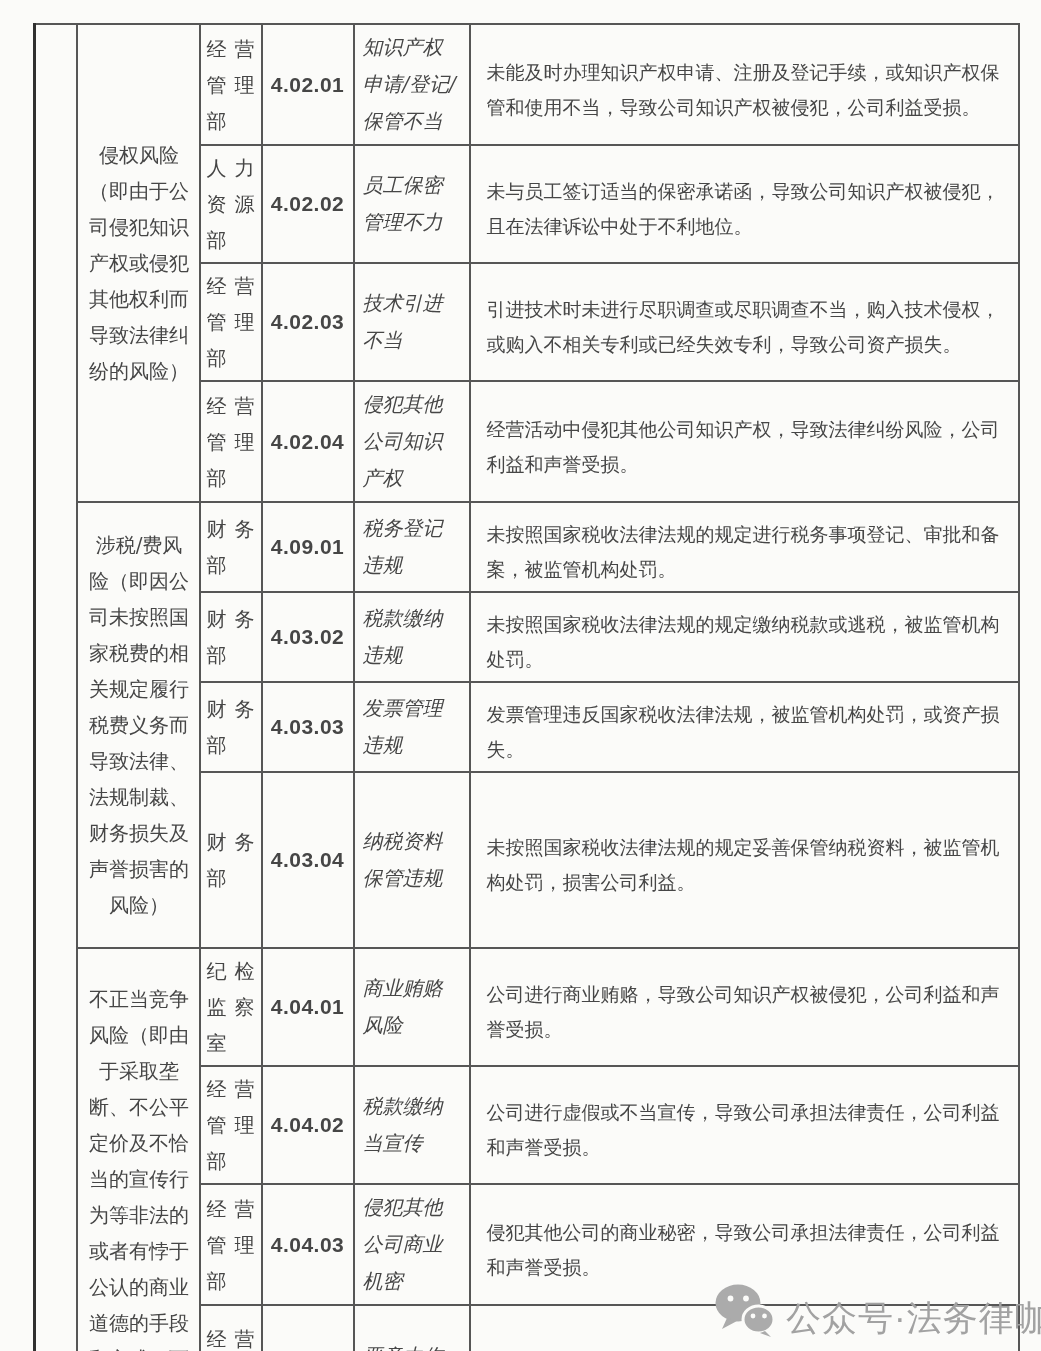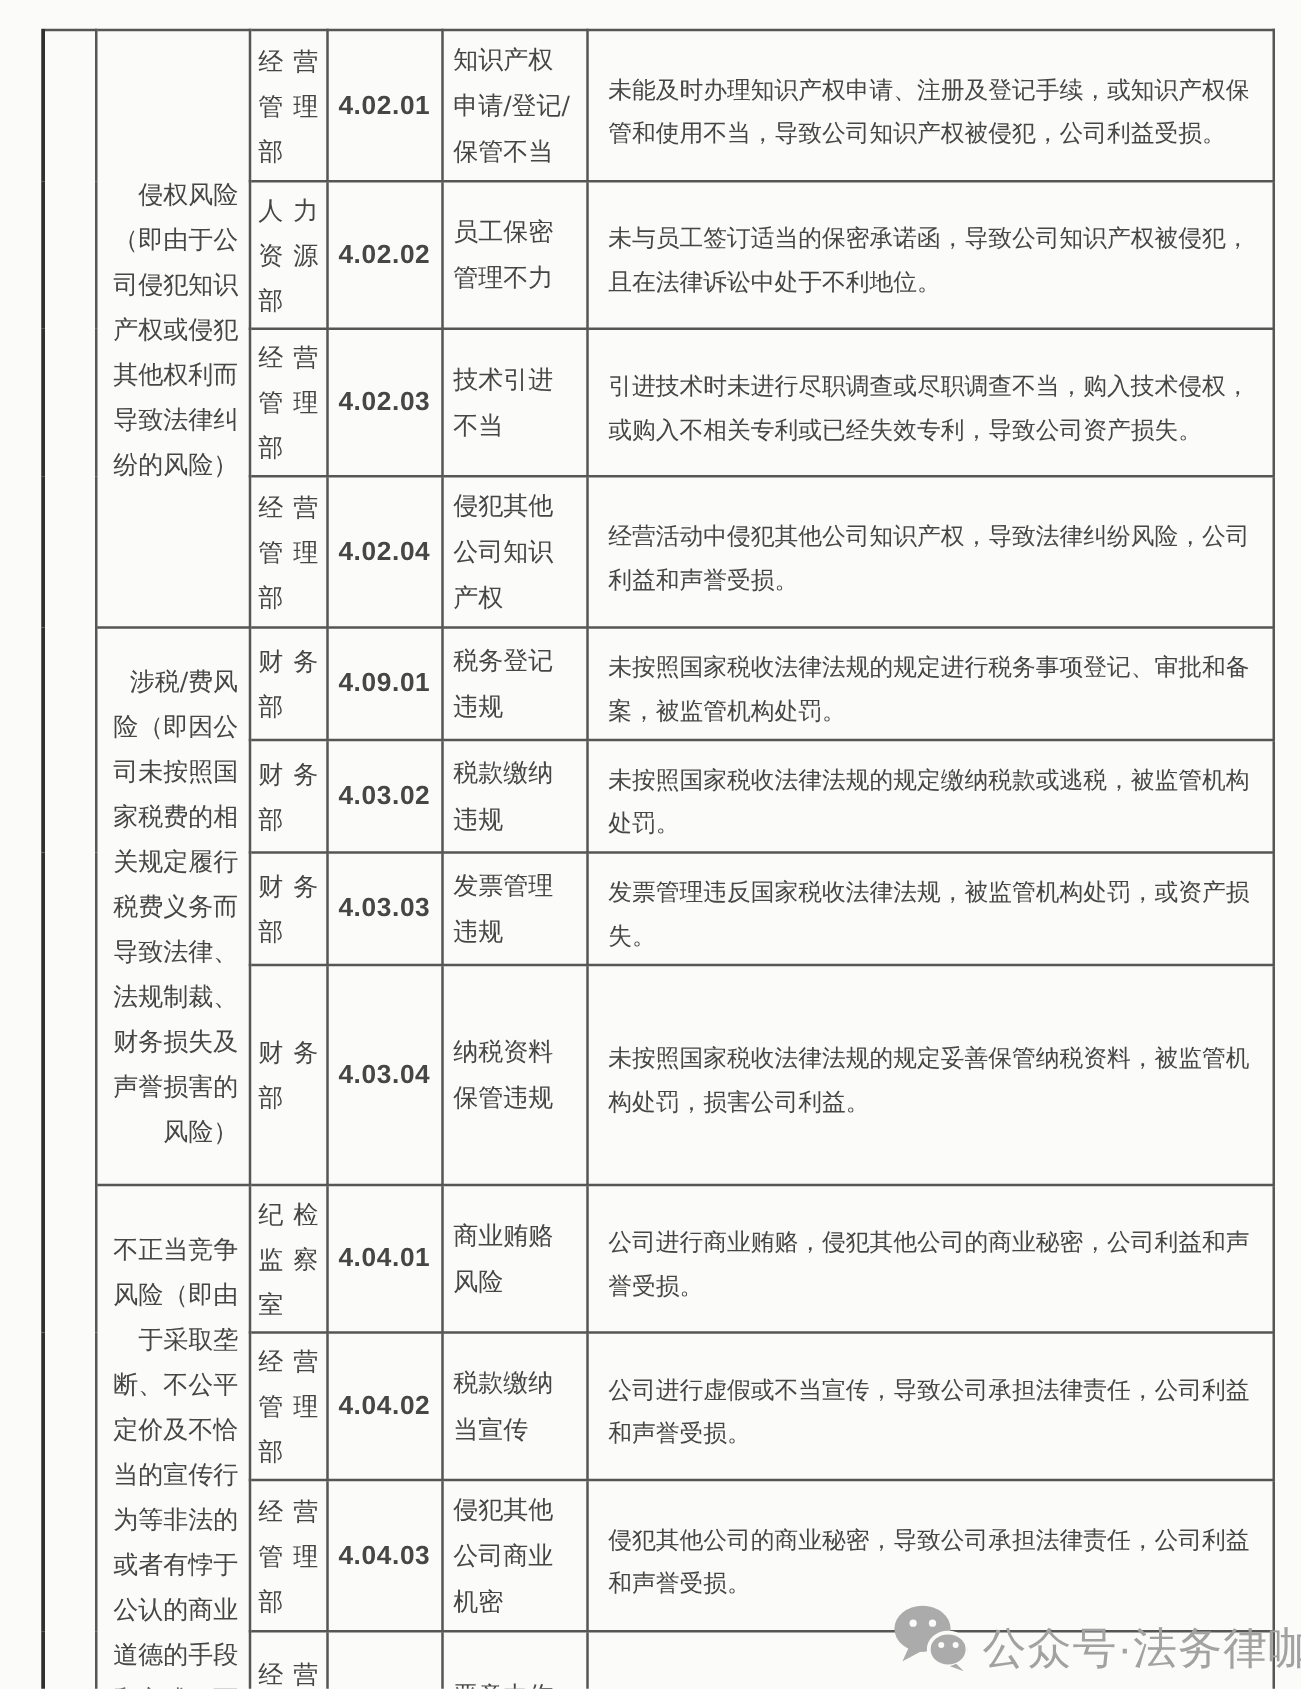--- a/index.html
+++ b/index.html
@@ -37,41 +37,42 @@
   tr.r8  { height: 176px; }
   tr.r9  { height: 115px; }
   tr.r10 { height: 110px; }
   tr.r11 { height: 112px; }
   tr.r12 { height: 140px; }
 
   td.c-num { padding: 0; }
   td.c-cat {
     font-size: 20px; line-height: 36px;
     padding: 4px 8px 4px 10px;
-    text-align: right;
+    text-align: center;
   }
   td.c-dept {
     font-size: 20px; line-height: 36px;
     padding: 4px 6px;
     text-align: justify;
     text-justify: inter-character;
     margin-top: 36px;
   }
   td.c-code {
     font-family: "Liberation Sans", "DejaVu Sans", sans-serif;
     font-size: 21px; letter-spacing: 0.5px;
     color: #4d4d4d;
     text-align: center;
     padding: 0 2px;
     font-weight: bold;
   }
   td.c-risk {
     font-size: 20px; line-height: 37px;
     padding: 4px 4px 4px 8px;
     white-space: pre-line;
+    font-style: italic;
   }
   td.c-desc {
     font-size: 19px; line-height: 35px;
     padding: 14px 14px 4px 16px;
   }
 
   .watermark {
     position: absolute; left: 714px; top: 1283px;
     display: flex; align-items: flex-start; gap: 12px;
     z-index: 5;
@@ -162,21 +163,21 @@
 保管违规</td>
       <td class="c-desc">未按照国家税收法律法规的规定妥善保管纳税资料，被监管机构处罚，损害公司利益。</td>
     </tr>
 
     <tr class="r9">
       <td class="c-cat" rowspan="4">不正当竞争风险（即由于采取垄断、不公平定价及不恰当的宣传行为等非法的或者有悖于公认的商业道德的手段和方式，而导致公司违</td>
       <td class="c-dept">纪检监察室</td>
       <td class="c-code">4.04.01</td>
       <td class="c-risk">商业贿赂
 风险</td>
-      <td class="c-desc">公司进行商业贿赂，侵犯其他公司的商业秘密，公司利益和声誉受损。</td>
+      <td class="c-desc">公司进行商业贿赂，导致公司知识产权被侵犯，公司利益和声誉受损。</td>
     </tr>
     <tr class="r10">
       <td class="c-dept">经营管理部</td>
       <td class="c-code">4.04.02</td>
       <td class="c-risk">税款缴纳
 当宣传</td>
       <td class="c-desc">公司进行虚假或不当宣传，导致公司承担法律责任，公司利益和声誉受损。</td>
     </tr>
     <tr class="r11">
       <td class="c-dept">经营管理部</td>

